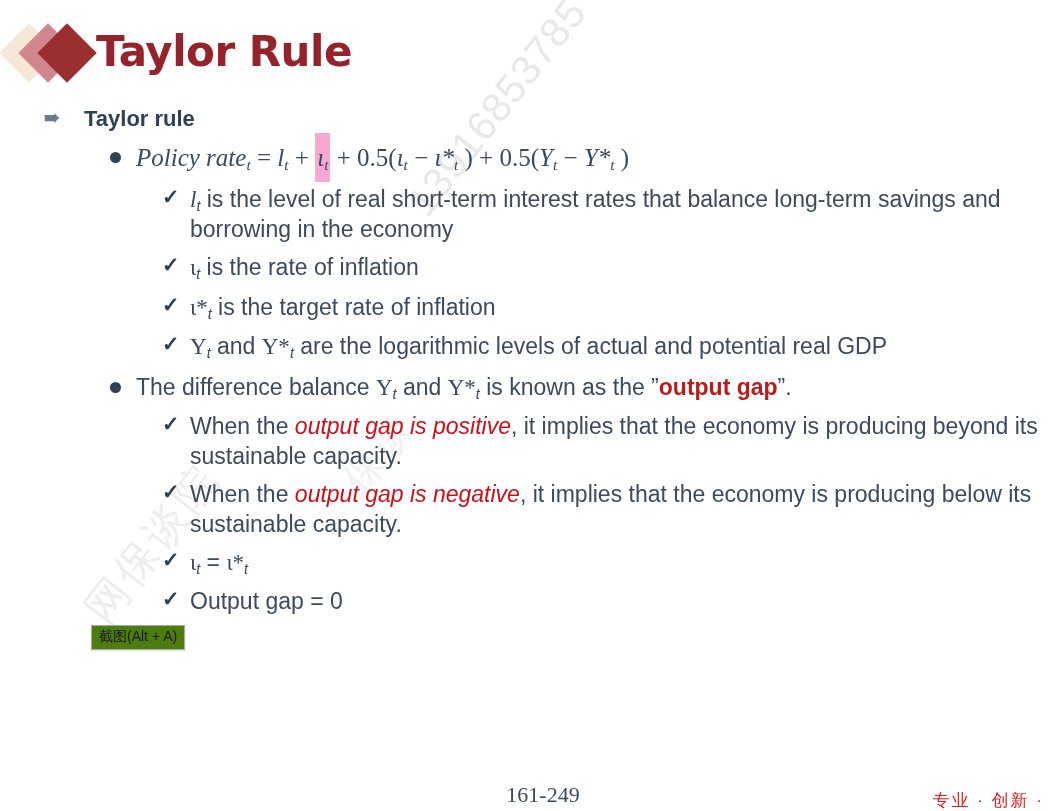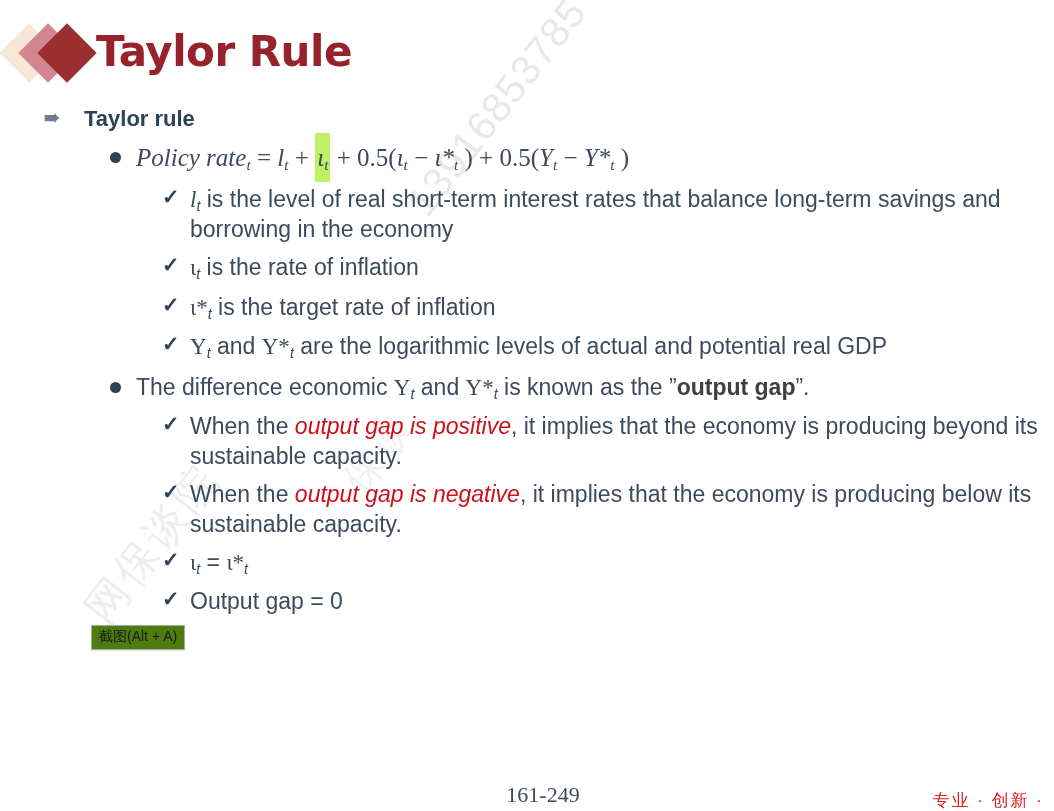--- a/index.html
+++ b/index.html
@@ -161,32 +161,32 @@
   
   .formula {
     font-style: italic;
     font-family: "Liberation Serif", serif;
     font-size: 25px;
     color: #3c4a5e;
     white-space: nowrap;
   }
   .formula .up { font-style: normal; }
   .hl {
-    background: #bef264;
+    background: #f9a8d4;
     padding: 11px 2px;
     text-align: right;
   }
   sub {
     font-size: 0.62em;
     vertical-align: -0.28em;
     font-style: italic;
   }
   .mathvar { font-family: "Liberation Serif", serif; }
 
-  .bold-dark { font-weight: bold; color: #404040; }
+  .bold-dark { font-weight: bold; color: #b91c1c; }
   .redbi {
     color: #cc0f18;
     font-weight: normal;
     font-style: italic;
   }
 
   
   .tooltip {
     position: absolute;
     left: 91px;
@@ -273,21 +273,21 @@
     <span class="mathvar">ι*</span><sub>t</sub><span> is the target rate of inflation</span>
   </div>
 
   <div class="lvl3">
     <span class="check">✓</span>
     <span class="mathvar">Y</span><sub>t</sub><span> and </span><span class="mathvar">Y*</span><sub>t</sub><span> are the logarithmic levels of actual and potential real GDP</span>
   </div>
 
   <div class="lvl2">
     <span class="dot"></span>
-    <span>The difference economic </span><span class="mathvar">Y</span><sub>t</sub><span> and </span><span class="mathvar">Y*</span><sub>t</sub><span> is known as the ”</span><span class="bold-dark">output gap</span><span>”.</span>
+    <span>The difference balance </span><span class="mathvar">Y</span><sub>t</sub><span> and </span><span class="mathvar">Y*</span><sub>t</sub><span> is known as the ”</span><span class="bold-dark">output gap</span><span>”.</span>
   </div>
 
   <div class="lvl3">
     <span class="check">✓</span>
     <span>When the </span><span class="redbi">output gap is positive</span><span>, it implies that the economy is producing beyond its sustainable capacity.</span>
   </div>
 
   <div class="lvl3">
     <span class="check">✓</span>
     <span>When the </span><span class="redbi">output gap is negative</span><span>, it implies that the economy is producing below its sustainable capacity.</span>

